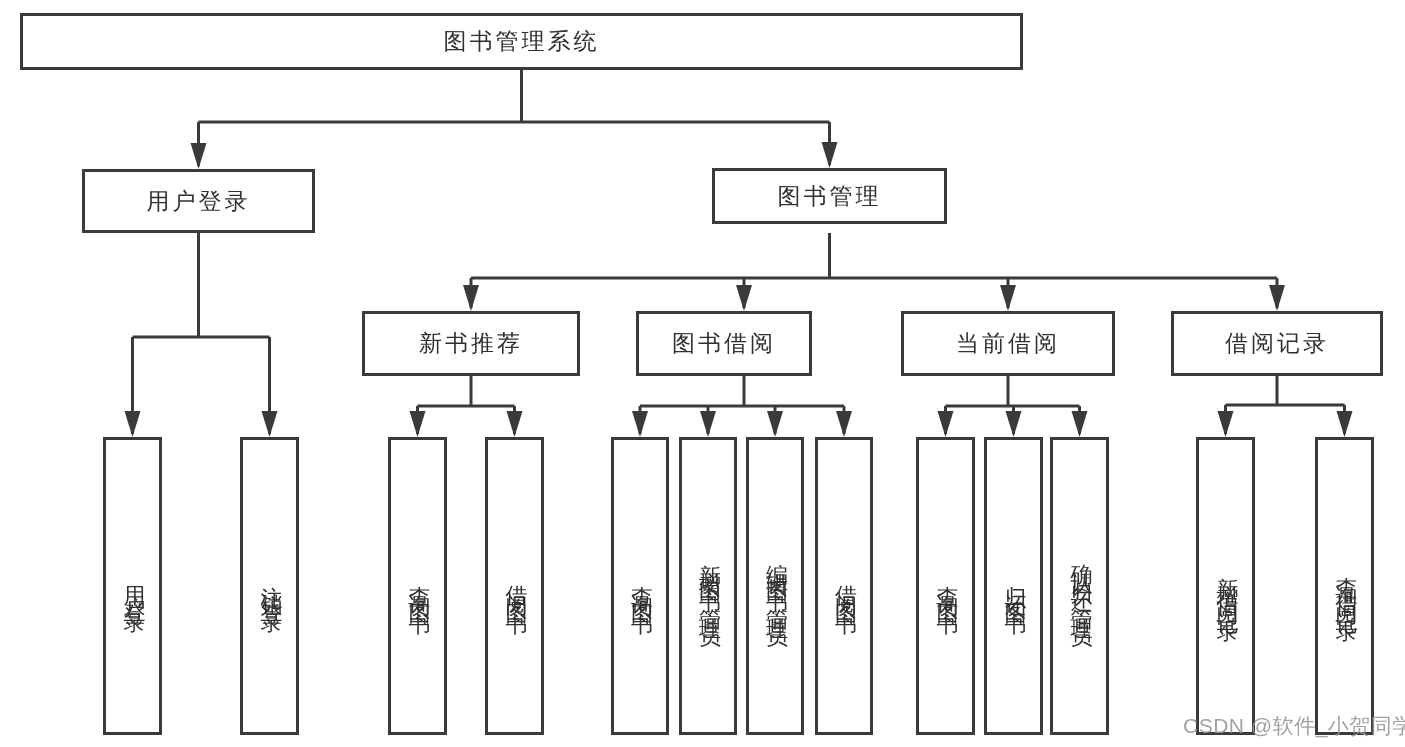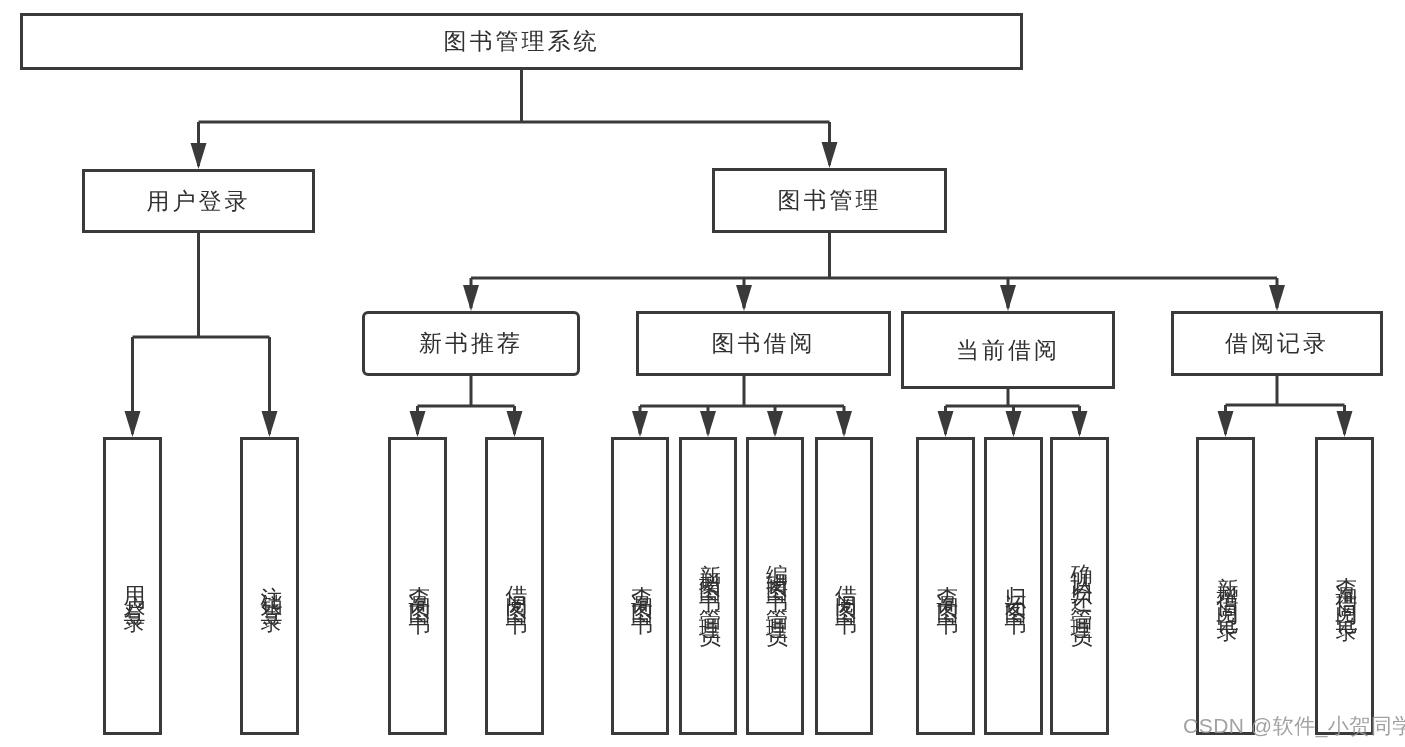--- a/index.html
+++ b/index.html
@@ -92,31 +92,31 @@
     </g>
   </svg>
 
   <div class="node h" style="left:20px; top:13px; width:1003px; height:57px;">
     <span>图书管理系统</span>
   </div>
 
   <div class="node h" style="left:82px; top:169px; width:233px; height:64px;">
     <span>用户登录</span>
   </div>
-  <div class="node h" style="left:712px; top:168px; width:235px; height:65px;">
+  <div class="node h" style="left:712px; top:168px; width:235px; height:56px;">
     <span>图书管理</span>
   </div>
 
-  <div class="node h" style="left:362px; top:311px; width:218px; height:65px;border-radius:6px;">
+  <div class="node h" style="left:362px; top:311px; width:218px; height:65px;">
     <span>新书推荐</span>
   </div>
-  <div class="node h" style="left:636px; top:311px; width:255px; height:65px;">
+  <div class="node h" style="left:636px; top:311px; width:176px; height:65px;">
     <span>图书借阅</span>
   </div>
-  <div class="node h" style="left:901px; top:311px; width:214px; height:78px;">
+  <div class="node h" style="left:901px; top:311px; width:214px; height:65px;">
     <span>当前借阅</span>
   </div>
   <div class="node h" style="left:1171px; top:311px; width:212px; height:65px;">
     <span>借阅记录</span>
   </div>
 
   <div class="node v" style="left:103px; top:437px; width:59px; height:298px;">
     <span>用户登录</span>
   </div>
   <div class="node v" style="left:240px; top:437px; width:59px; height:298px;">

